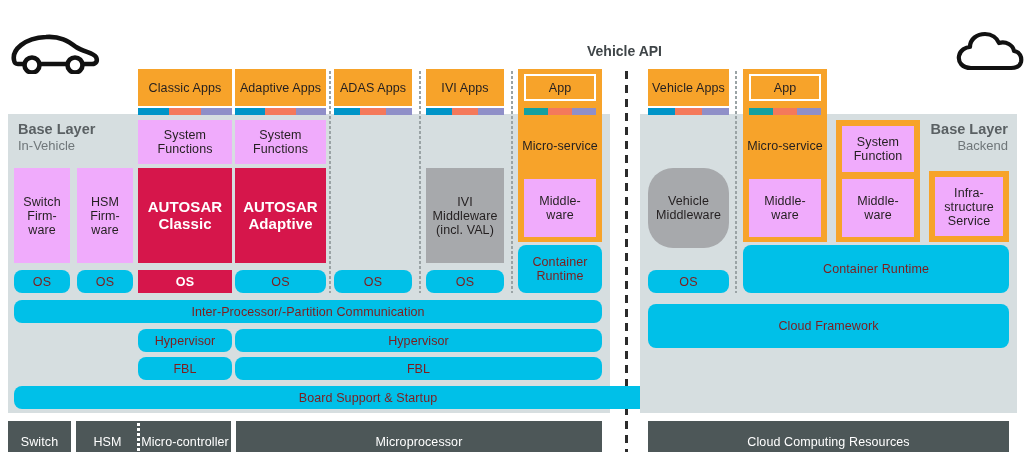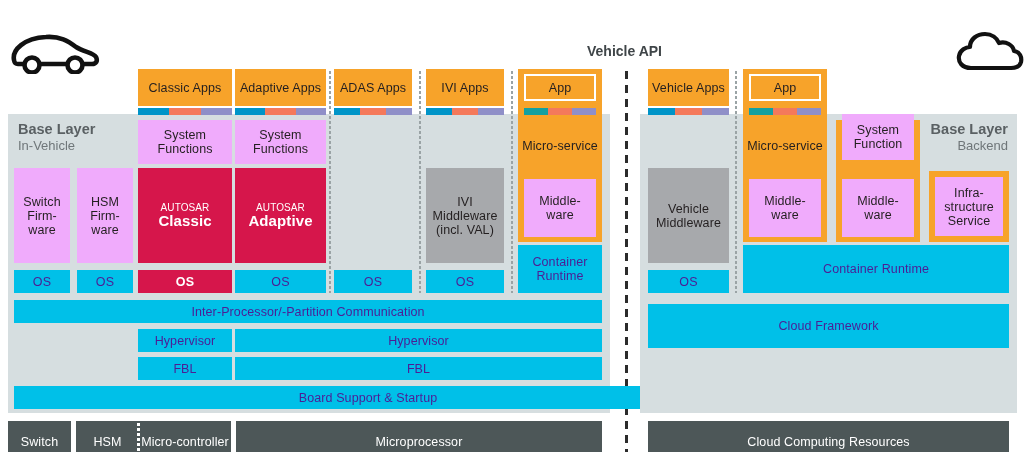--- a/index.html
+++ b/index.html
@@ -21,27 +21,27 @@
     line-height:1.12;
     font-size:12.5px;
     letter-spacing:0.1px;
   }
   .box span { display:block; width:100%; padding:0 2px; }
 
   .panel      { background:#d6dee0; }
   .orange     { background:#f7a32a; color:#231f20; }
   .grey       { background:#f0abfc; color:#231f20; }
   .greyd      { background:#a7a9ac; color:#231f20; }
-  .cyan       { background:#00c0e8; color:#4c1d95; }
+  .cyan       { background:#00c0e8; color:#7f1d1d;border-radius:8px; }
   .red        { background:#d6164b; color:#ffffff; font-weight:bold; }
   .dark       { background:#4d5758; color:#ffffff; }
   .white-br   { border:2.5px solid #ffffff; }
 
   .red .sub   { font-weight:bold; font-size:15px; }
-  .red .main  { font-weight:normal; font-size:10px; }
+  .red .main  { font-weight:bold; font-size:15px; }
 
   
   .tribar { position:absolute; display:flex; height:7px; }
   .tribar i { display:block; height:100%; }
   .tb-c { background:#0094c8; flex: 0 0 33.33%; }
   .tb-s { background:#f4795b; flex: 0 0 33.33%; }
   .tb-p { background:#8f8fc8; flex: 0 0 33.34%; }
   .tribar.on-orange .tb-c { background:#14a0a0; }
 
   
@@ -252,21 +252,21 @@
 
   <div class="box orange" style="left:648px; top:53px; width:81px; height:37px;">
     <span>Vehicle Apps</span>
     </div>
   <div class="tribar" style="left:648px; top:92px; width:81px;">
     <i class="tb-c"></i>
       <i class="tb-s"></i>
       <i class="tb-p"></i>
     </div>
 
-  <div class="box greyd" style="left:648px; top:152px; width:81px; height:95px;">
+  <div class="box greyd" style="left:648px; top:152px; width:81px; height:80px;border-radius:25px;">
     <span>Vehicle Middleware</span>
     </div>
   <div class="box cyan" style="left:648px; top:254px; width:81px; height:23px;">
     <span>OS</span>
     </div>
 
   <div class="vdot" style="left:735px; top:55px; height:222px;"></div>
 
   <div class="abs orange" style="left:743px; top:53px; width:84px; height:173px;"></div>
   <div class="box white-br" style="left:749px; top:58px; width:72px; height:27px; background:#f7a32a;">
@@ -278,21 +278,21 @@
       <i class="tb-p"></i>
     </div>
   <div class="box" style="left:745px; top:100px; width:80px; height:60px;">
     <span>Micro-service</span>
     </div>
   <div class="box grey" style="left:749px; top:163px; width:72px; height:58px;">
     <span>Middle-ware</span>
     </div>
 
   <div class="abs orange" style="left:836px; top:104px; width:84px; height:122px;"></div>
-  <div class="box grey" style="left:842px; top:98px; width:72px; height:46px;">
+  <div class="box grey" style="left:842px; top:110px; width:72px; height:46px;">
     <span>System Function</span>
     </div>
   <div class="box grey" style="left:842px; top:163px; width:72px; height:58px;">
     <span>Middle-ware</span>
     </div>
 
   <div class="abs orange" style="left:929px; top:155px; width:80px; height:71px;"></div>
   <div class="box grey" style="left:935px; top:161px; width:68px; height:59px;">
     <span>Infra-structure Service</span>
     </div>

